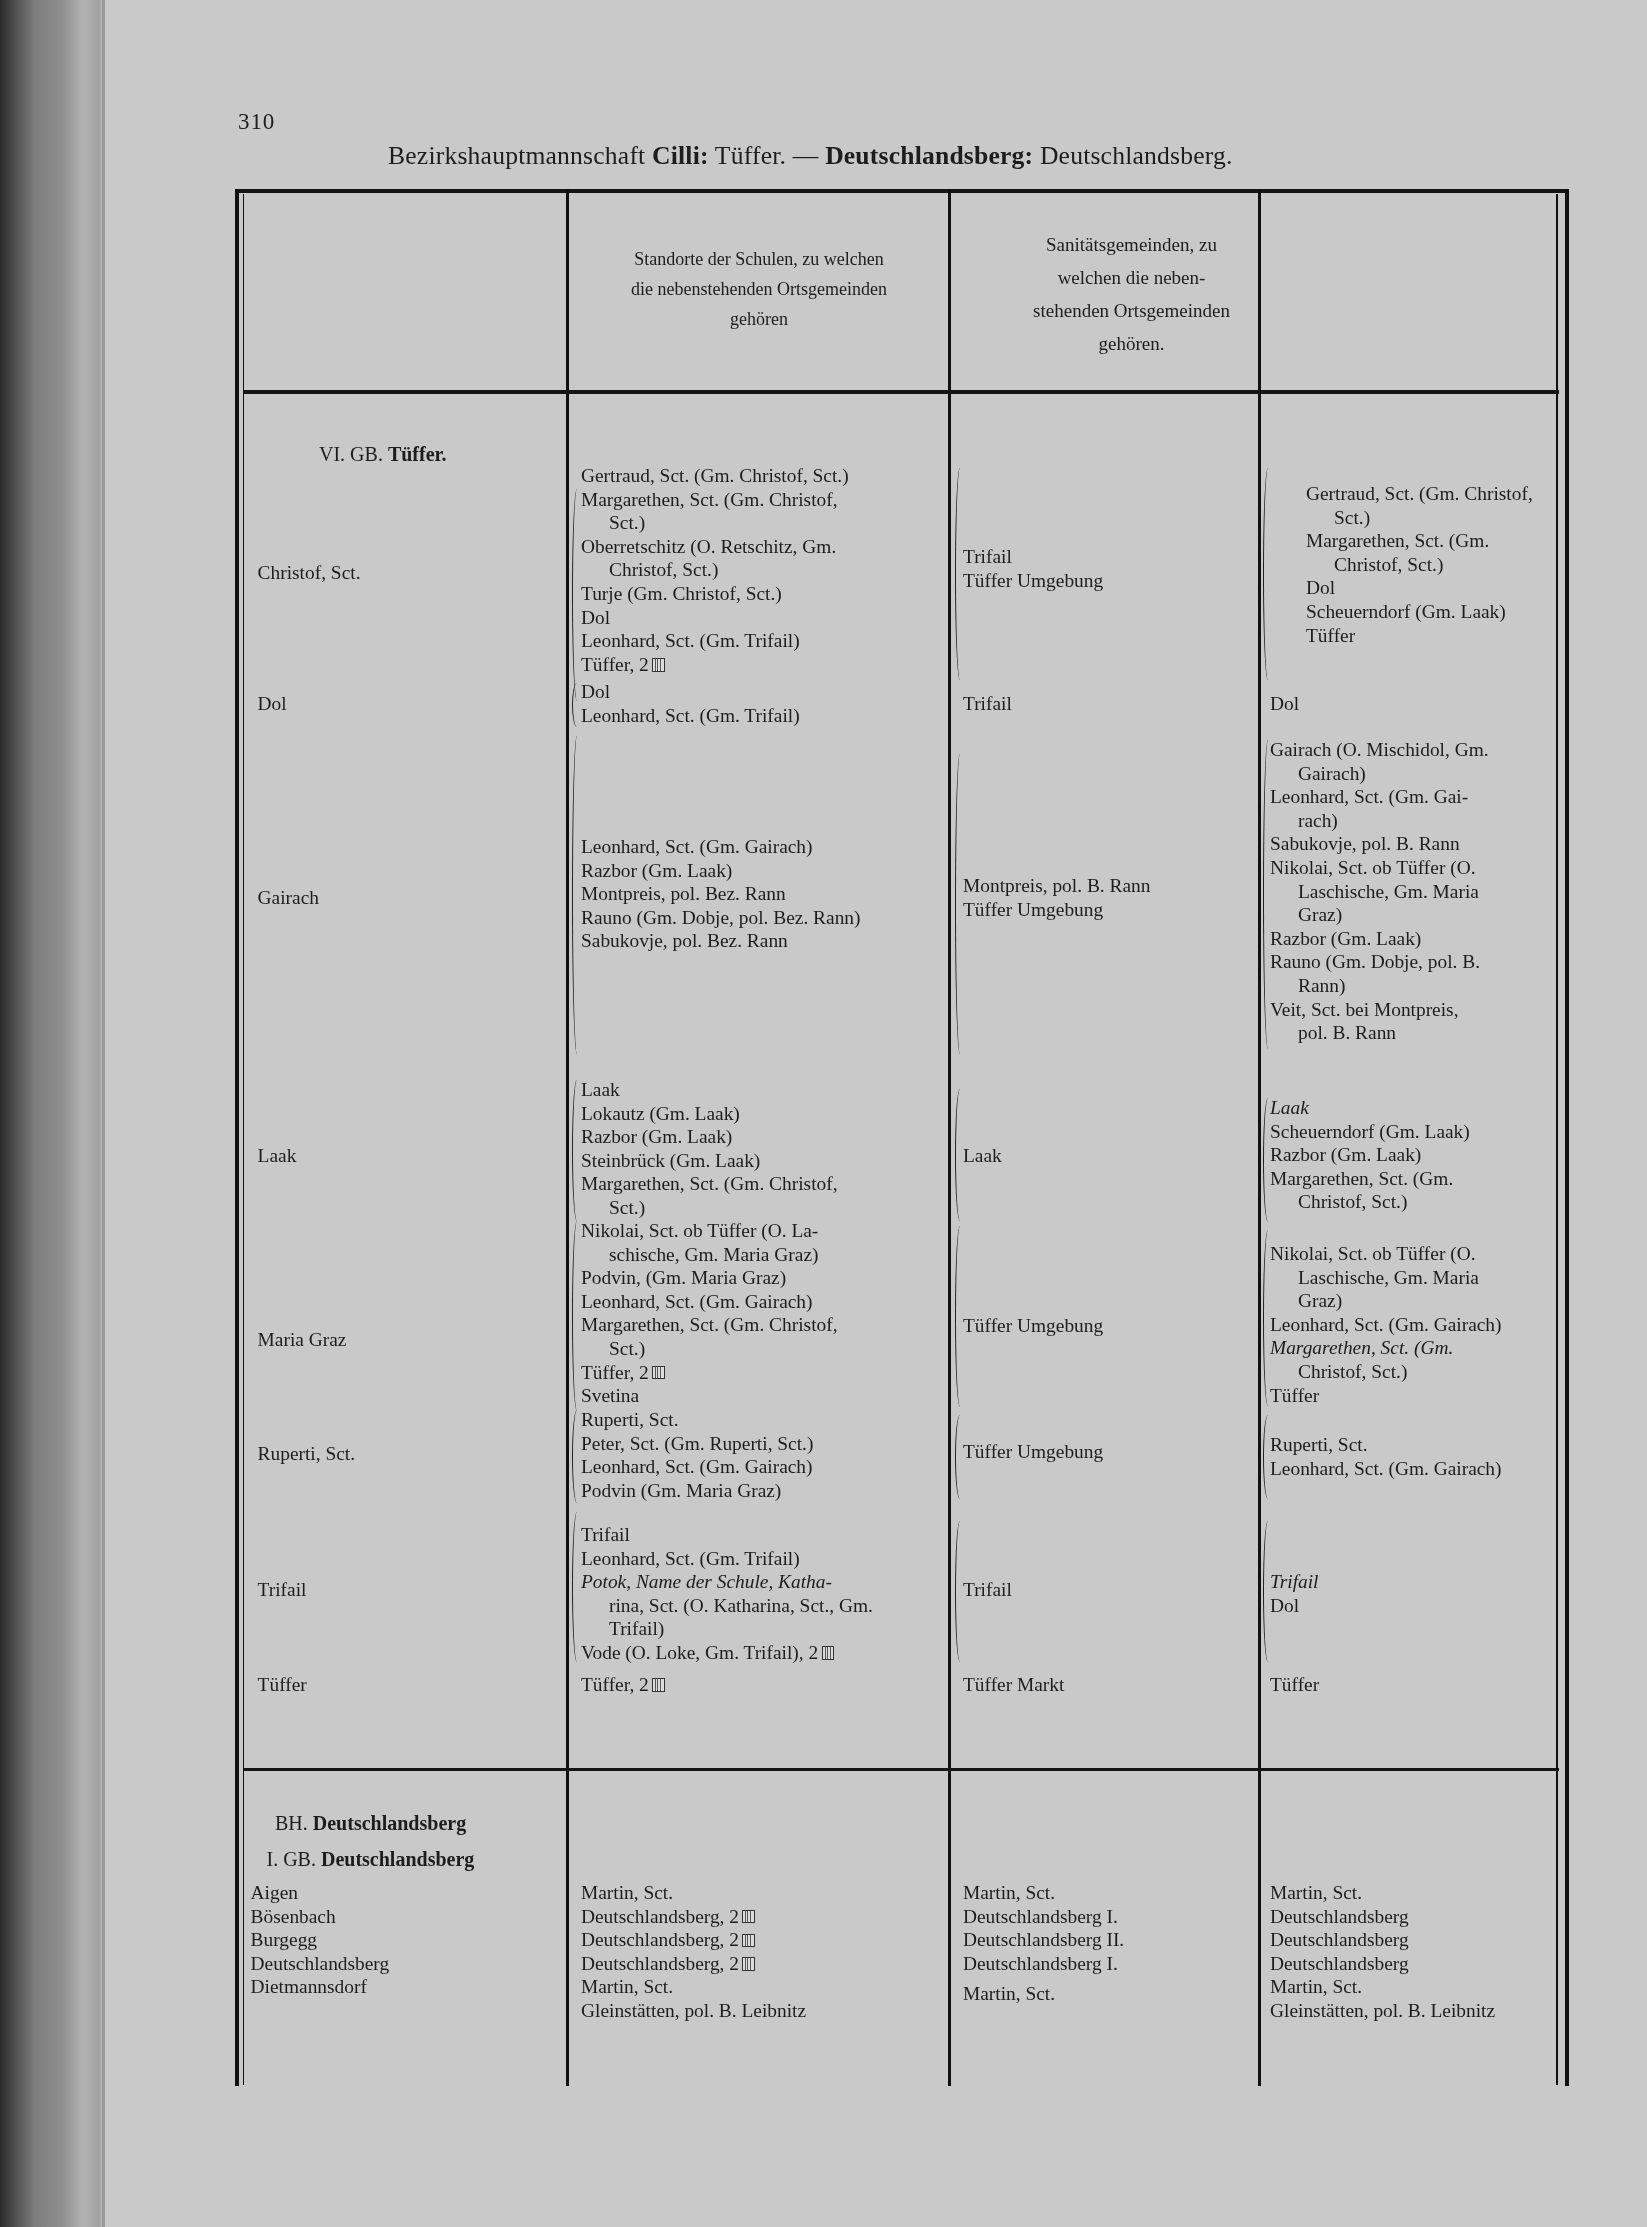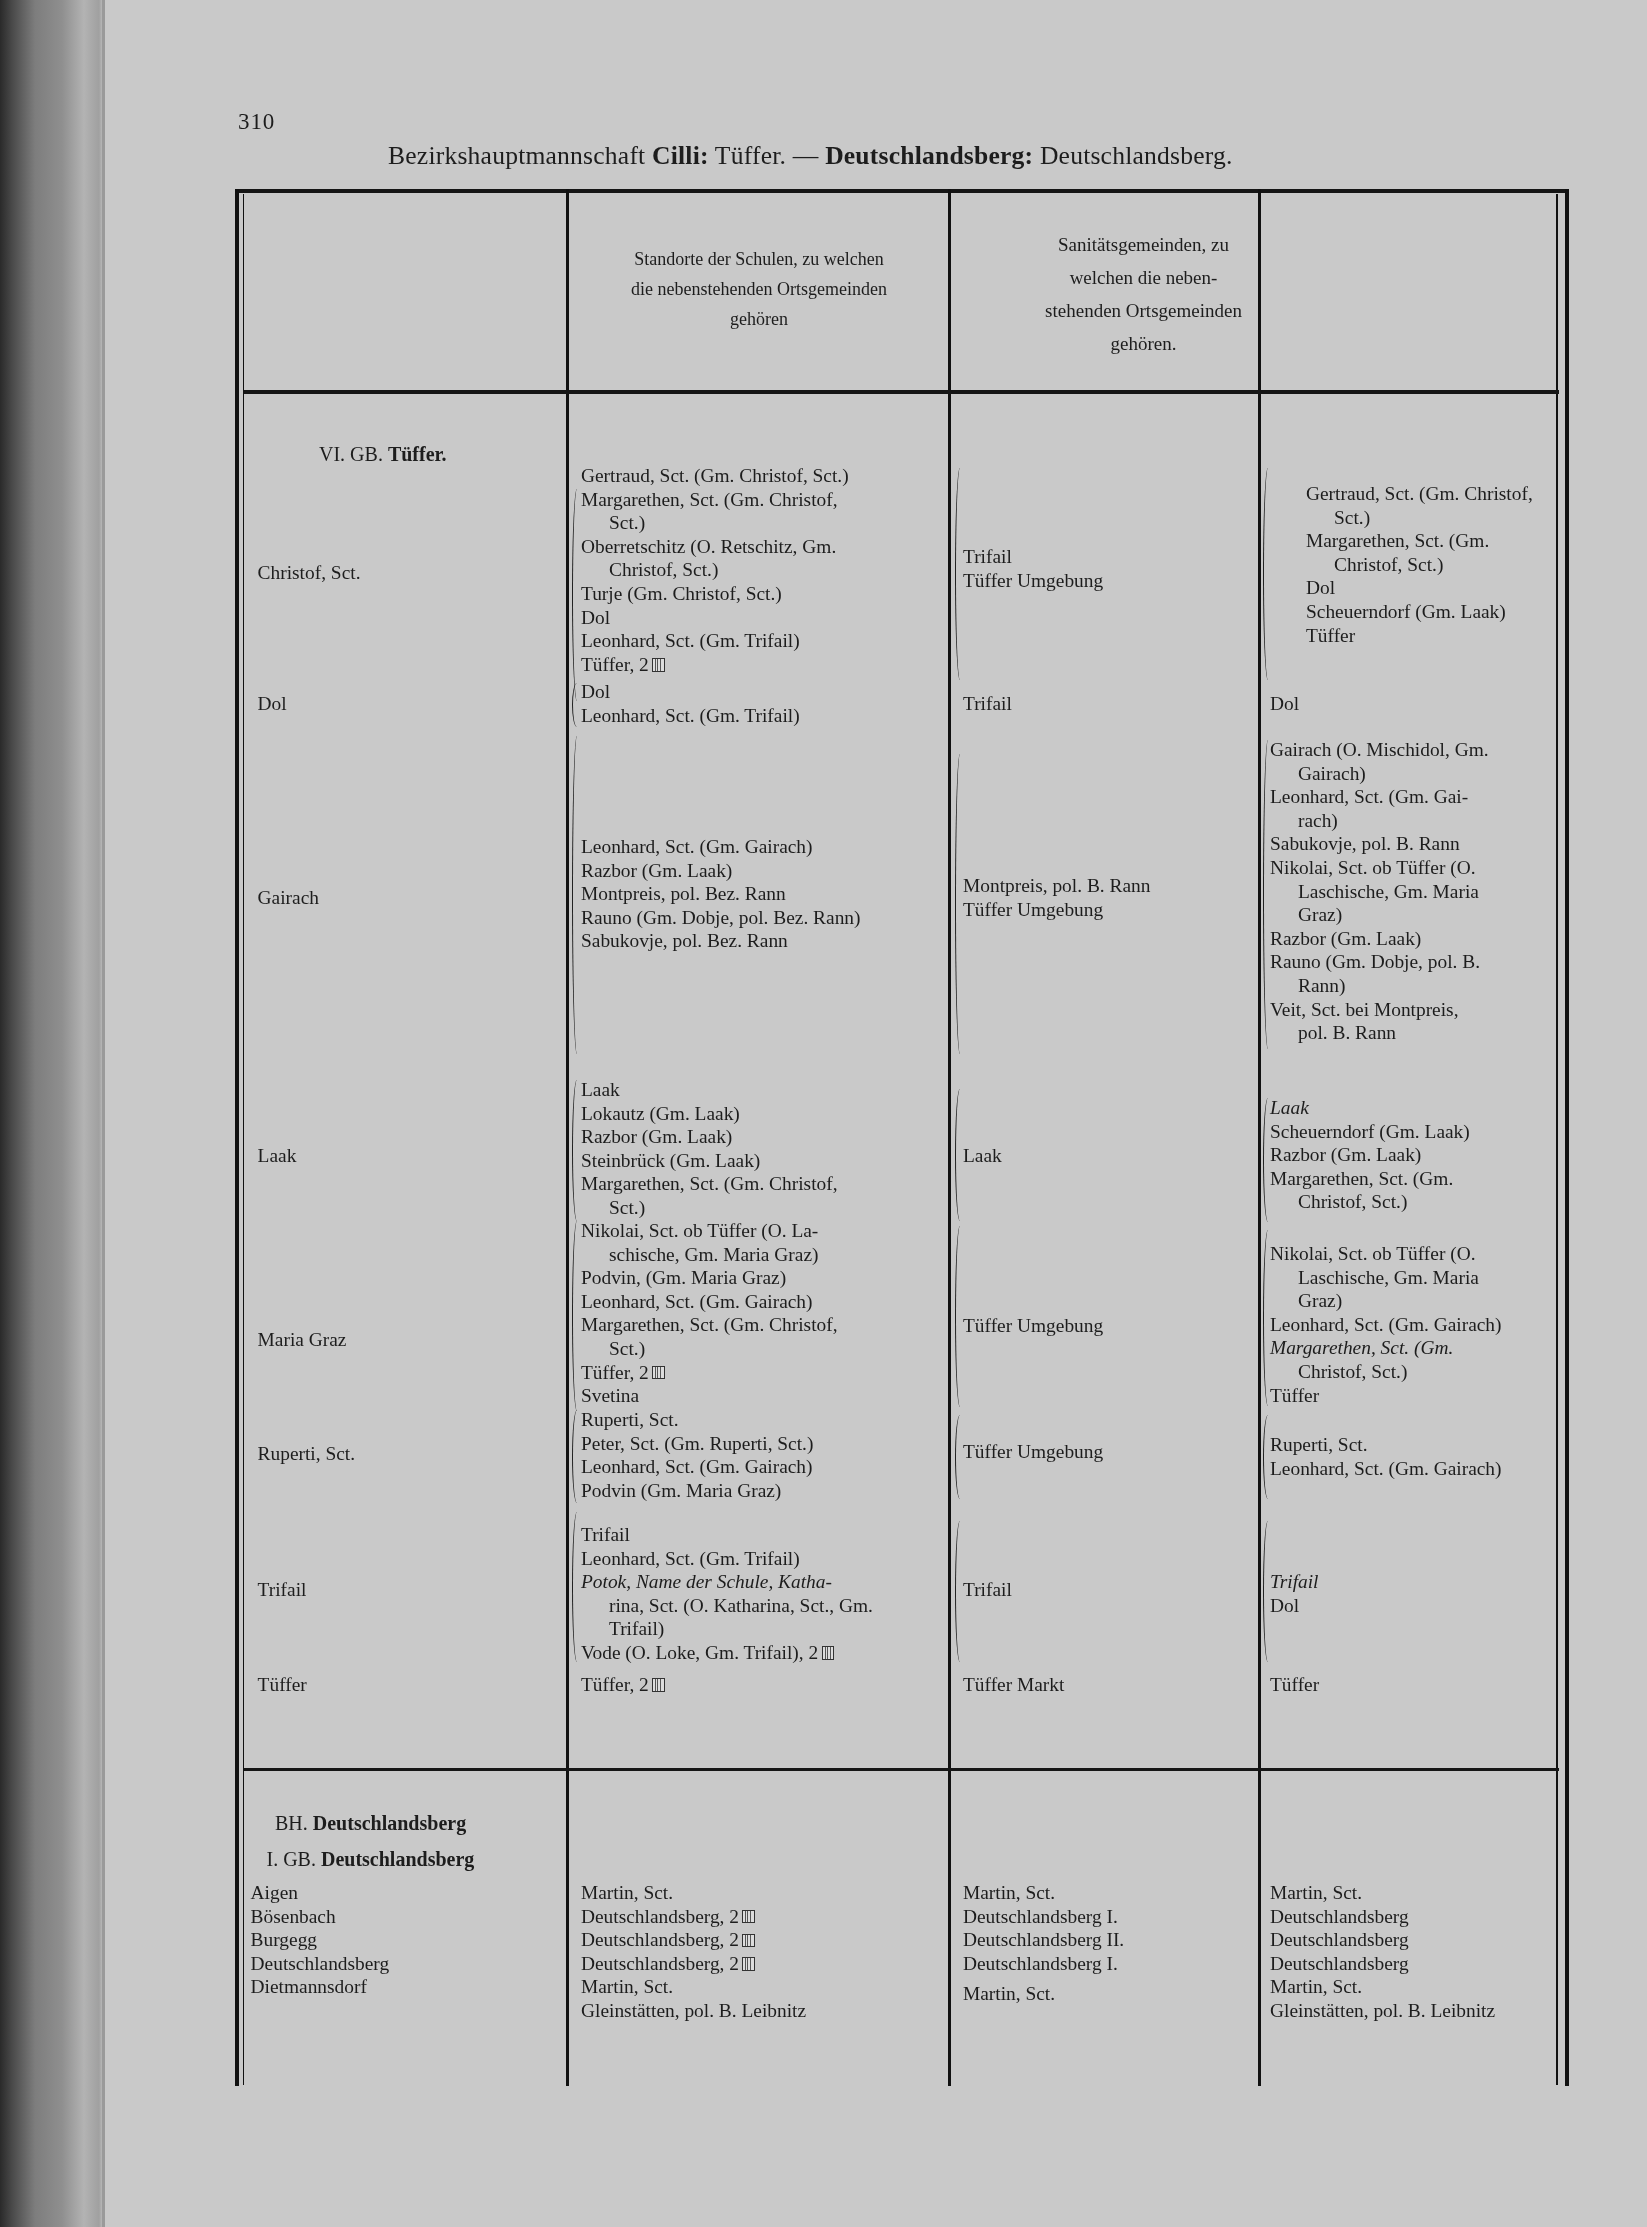--- a/index.html
+++ b/index.html
@@ -66,21 +66,21 @@
   <div class="vline" style="left:1316px;top:5.3px;width:1.8px;height:1891px;"></div>
   <div class="vline" style="left:1325px;top:0;width:4.4px;height:1897px;"></div>
   <div class="hline" style="left:3.5px;top:201px;width:1315px;height:3.5px;"></div>
   <div class="hline" style="left:3.5px;top:1579px;width:1315px;height:2.6px;"></div>
 
   <div class="hdr" style="left:330px;top:55px;width:378px;font-size:18px;">
     <div>Standorte der Schulen, zu welchen</div>
     <div>die nebenstehenden Ortsgemeinden</div>
     <div>gehören</div>
   </div>
-  <div class="hdr" style="left:711px;top:39px;width:361px;font-size:19px;line-height:33px;margin-left:12px;">
+  <div class="hdr" style="left:711px;top:39px;width:361px;font-size:19px;line-height:33px;">
     <div>Sanitätsgemeinden, zu</div>
     <div>welchen die neben-</div>
     <div>stehenden Ortsgemeinden</div>
     <div>gehören.</div>
   </div>
 
   <div class="sect" style="left:79px;top:254px;">
     <span>VI. GB.</span>
     <b>Tüffer.</b>
   </div>

